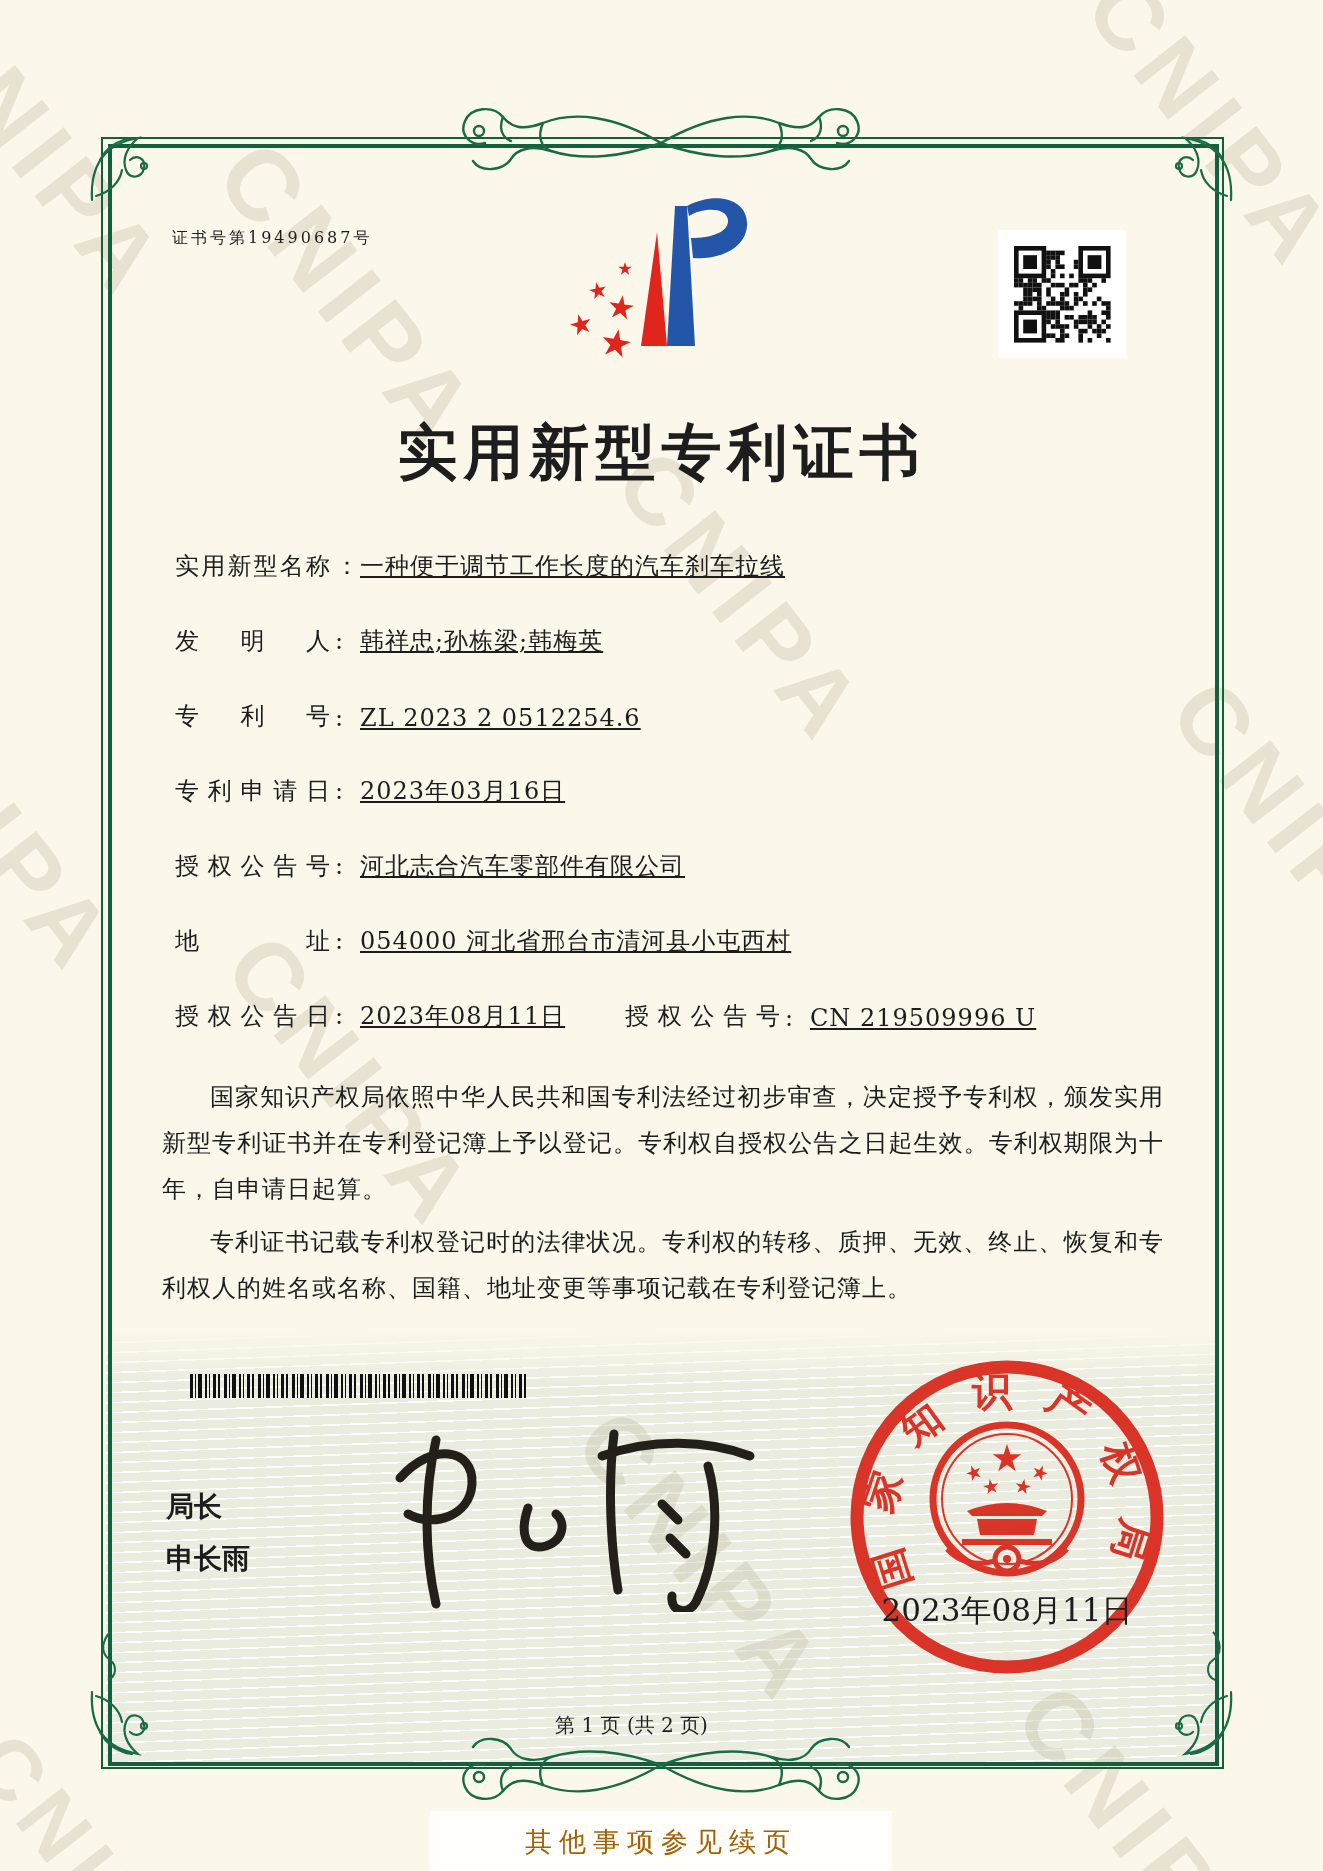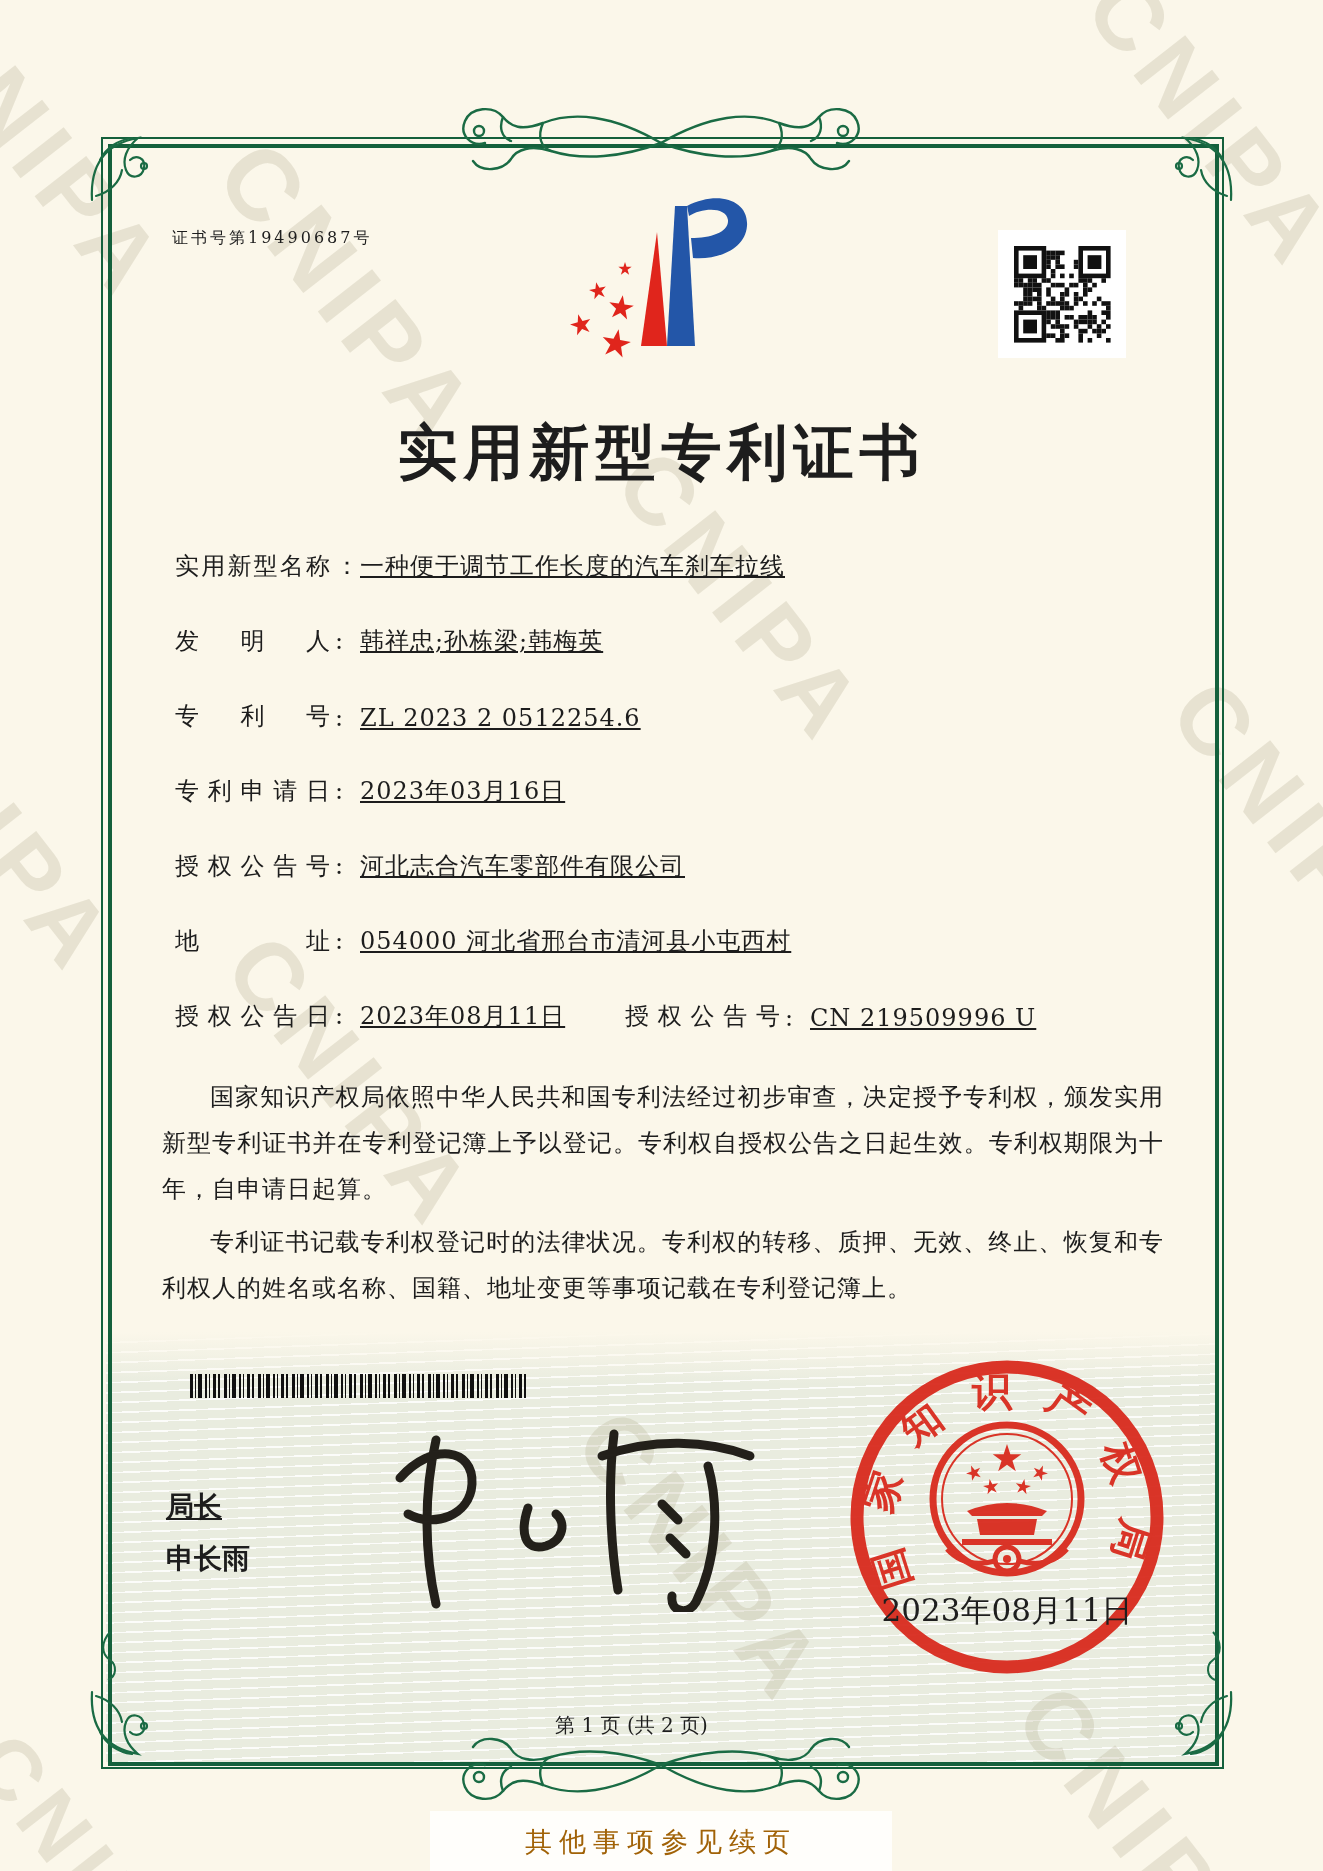--- a/index.html
+++ b/index.html
@@ -50,21 +50,21 @@
   .body-text p{margin:0 0 7px 0;font-size:24px;line-height:46px;
     text-align:justify;text-indent:2em;letter-spacing:1px;}
   
   .barcode{position:absolute;left:190px;top:1374px;width:337px;height:24px;z-index:4;
     background:repeating-linear-gradient(90deg,
       #101010 0 3px,rgba(0,0,0,0) 3px 5px,#101010 5px 6px,rgba(0,0,0,0) 6px 8px,
       #101010 8px 12px,rgba(0,0,0,0) 12px 15px,#101010 15px 17px,rgba(0,0,0,0) 17px 19px,
       #101010 19px 20px,rgba(0,0,0,0) 20px 23px,#101010 23px 26px,rgba(0,0,0,0) 26px 28px,
       #101010 28px 30px,rgba(0,0,0,0) 30px 34px);}
   .signer-title{position:absolute;left:166px;top:1488px;font-size:28px;z-index:4;
-    font-family:"DejaVu Sans","Liberation Sans",sans-serif;font-weight:600;text-decoration:underline;}
+    font-family:"DejaVu Sans","Liberation Sans",sans-serif;font-weight:600;}
   .signer-name{position:absolute;left:166px;top:1540px;font-size:28px;z-index:4;
     font-family:"DejaVu Sans","Liberation Sans",sans-serif;font-weight:600;}
   .signature{position:absolute;left:378px;top:1412px;z-index:5;}
   .seal{position:absolute;left:844px;top:1354px;width:326px;height:326px;z-index:6;opacity:0.95;}
   .page-no{position:absolute;left:0;top:1712px;width:1263px;text-align:center;font-size:20px;z-index:4;}
   .note-box{position:absolute;left:430px;top:1772px;width:462px;height:62px;background:#fffefb;
     z-index:4;text-align:center;line-height:62px;font-size:27px;letter-spacing:7px;color:#a16207;margin-top:39px;}
 </style>
 </head>
 <body>

